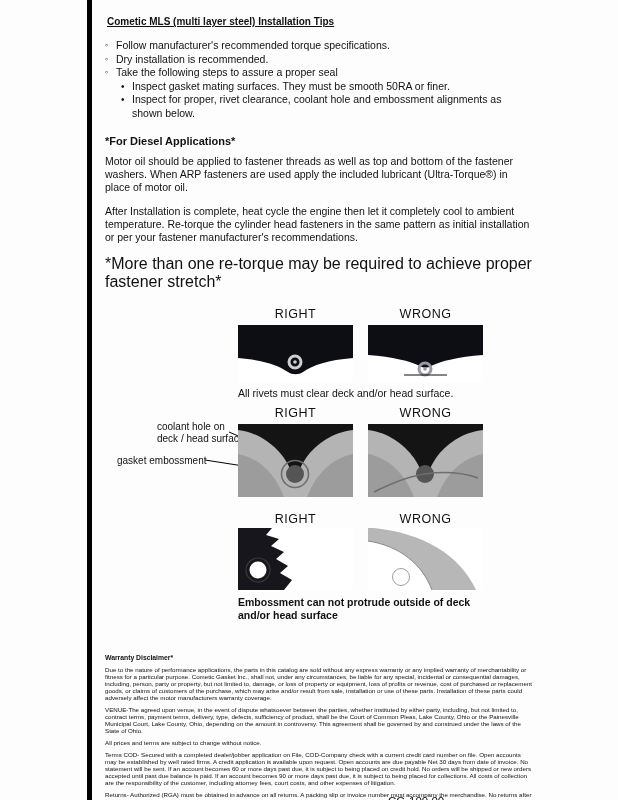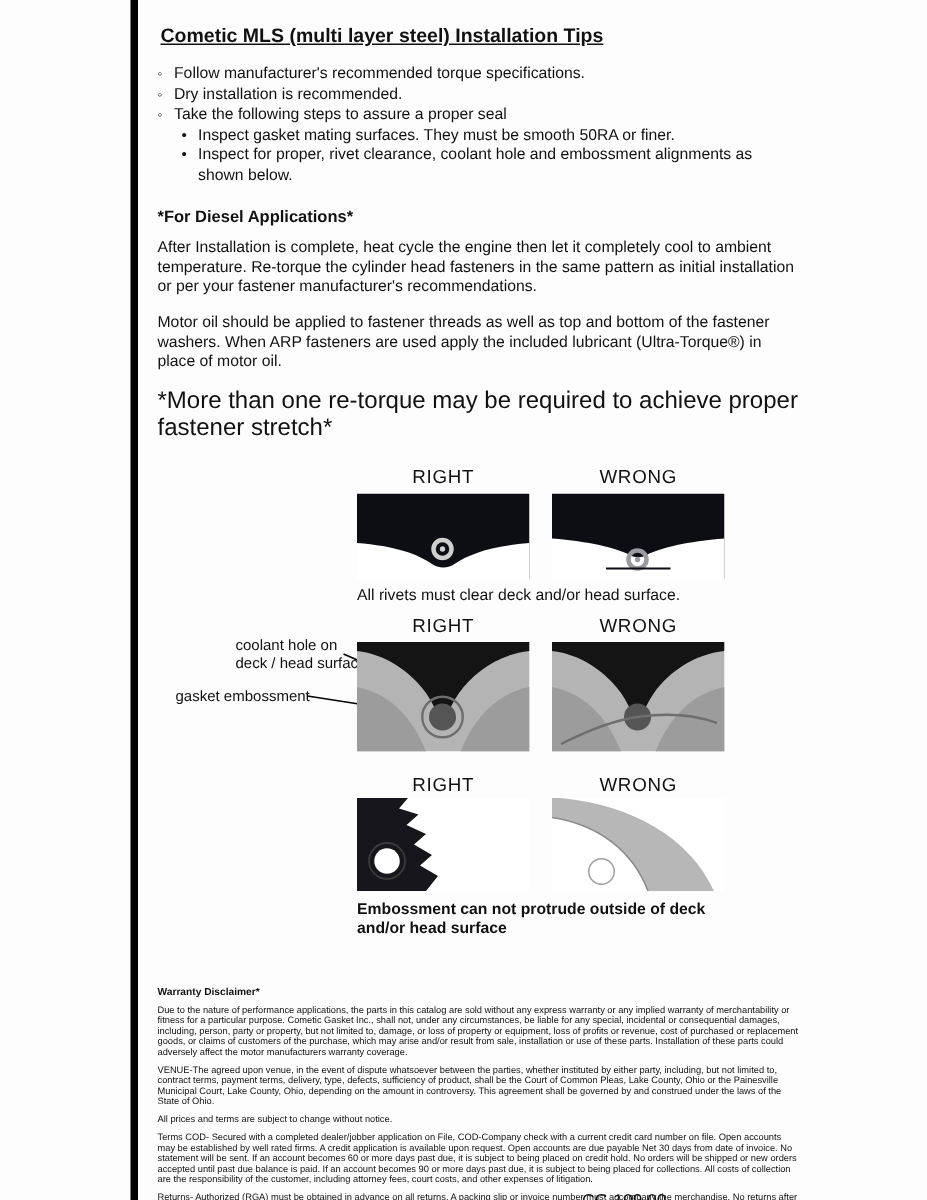--- a/index.html
+++ b/index.html
@@ -1,21 +1,21 @@
 <!DOCTYPE html>
 <html><head>
 <meta charset="utf-8">
 <style>
   html,body{margin:0;padding:0;}
   body{width:618px;height:800px;background:#fcfcfc;position:relative;
        font-family:"Liberation Sans",sans-serif;color:#111;overflow:hidden;}
   .page{position:absolute;inset:0;background:#fdfdfd;}
   .left-rule{position:absolute;left:87px;top:0;width:5px;height:100%;background:#000;}
   .content{position:absolute;left:105px;top:16px;width:428px;}
-  .title{font-size:13px;font-weight:bold;text-decoration:underline;margin:0 0 12px 2px;}
+  .title{font-size:10px;font-weight:bold;text-decoration:underline;margin:0 0 12px 2px;}
   .tip{display:flex;font-size:10.5px;line-height:13.5px;}
   .tip .m{width:11px;flex:0 0 11px;font-size:9px;}
   .tip.sub{margin-left:16px;}
   .tip.sub .m{font-size:10px;}
   .h2{font-size:11px;font-weight:bold;margin:15px 0 8px 0;}
   .para{font-size:10.5px;line-height:13px;margin:0 0 11px 0;}
   .note{font-size:16px;margin:4px 0 15px 0;}
   .diagrams{position:relative;height:318px;margin-top:10px;}
   .dg-h{position:absolute;width:115px;text-align:center;font-size:12.5px;letter-spacing:.5px;}
   .panel{position:absolute;width:115px;}
@@ -54,22 +54,22 @@
         <span class="m">•</span>
         <span>Inspect gasket mating surfaces.  They must be smooth 50RA or finer.</span>
       </div>
       <div class="tip sub">
         <span class="m">•</span>
         <span>Inspect for proper, rivet clearance, coolant hole and embossment alignments as shown below.</span>
       </div>
     </div>
 
     <div class="h2">*For Diesel Applications*</div>
+    <p class="para">Motor oil should be applied to fastener threads as well as top and bottom of the fastener washers. When ARP fasteners are used apply the included lubricant (Ultra-Torque®) in place of motor oil.</p>
     <p class="para">After Installation is complete, heat cycle the engine then let it completely cool to ambient temperature. Re-torque the cylinder head fasteners in the same pattern as initial installation or per your fastener manufacturer's recommendations.</p>
-    <p class="para">Motor oil should be applied to fastener threads as well as top and bottom of the fastener washers. When ARP fasteners are used apply the included lubricant (Ultra-Torque®) in place of motor oil.</p>
     <p class="note">*More than one re-torque may be required to achieve proper fastener stretch*</p>
 
     <div class="diagrams">
 
       <div class="dg-h" style="left:133px;top:1px;">RIGHT</div>
       <div class="dg-h" style="left:263px;top:1px;">WRONG</div>
 
       <div class="panel" style="left:133px;top:19px;">
         <svg viewBox="0 0 115 57">
           <rect width="115" height="57" fill="#0d0d14"></rect>

